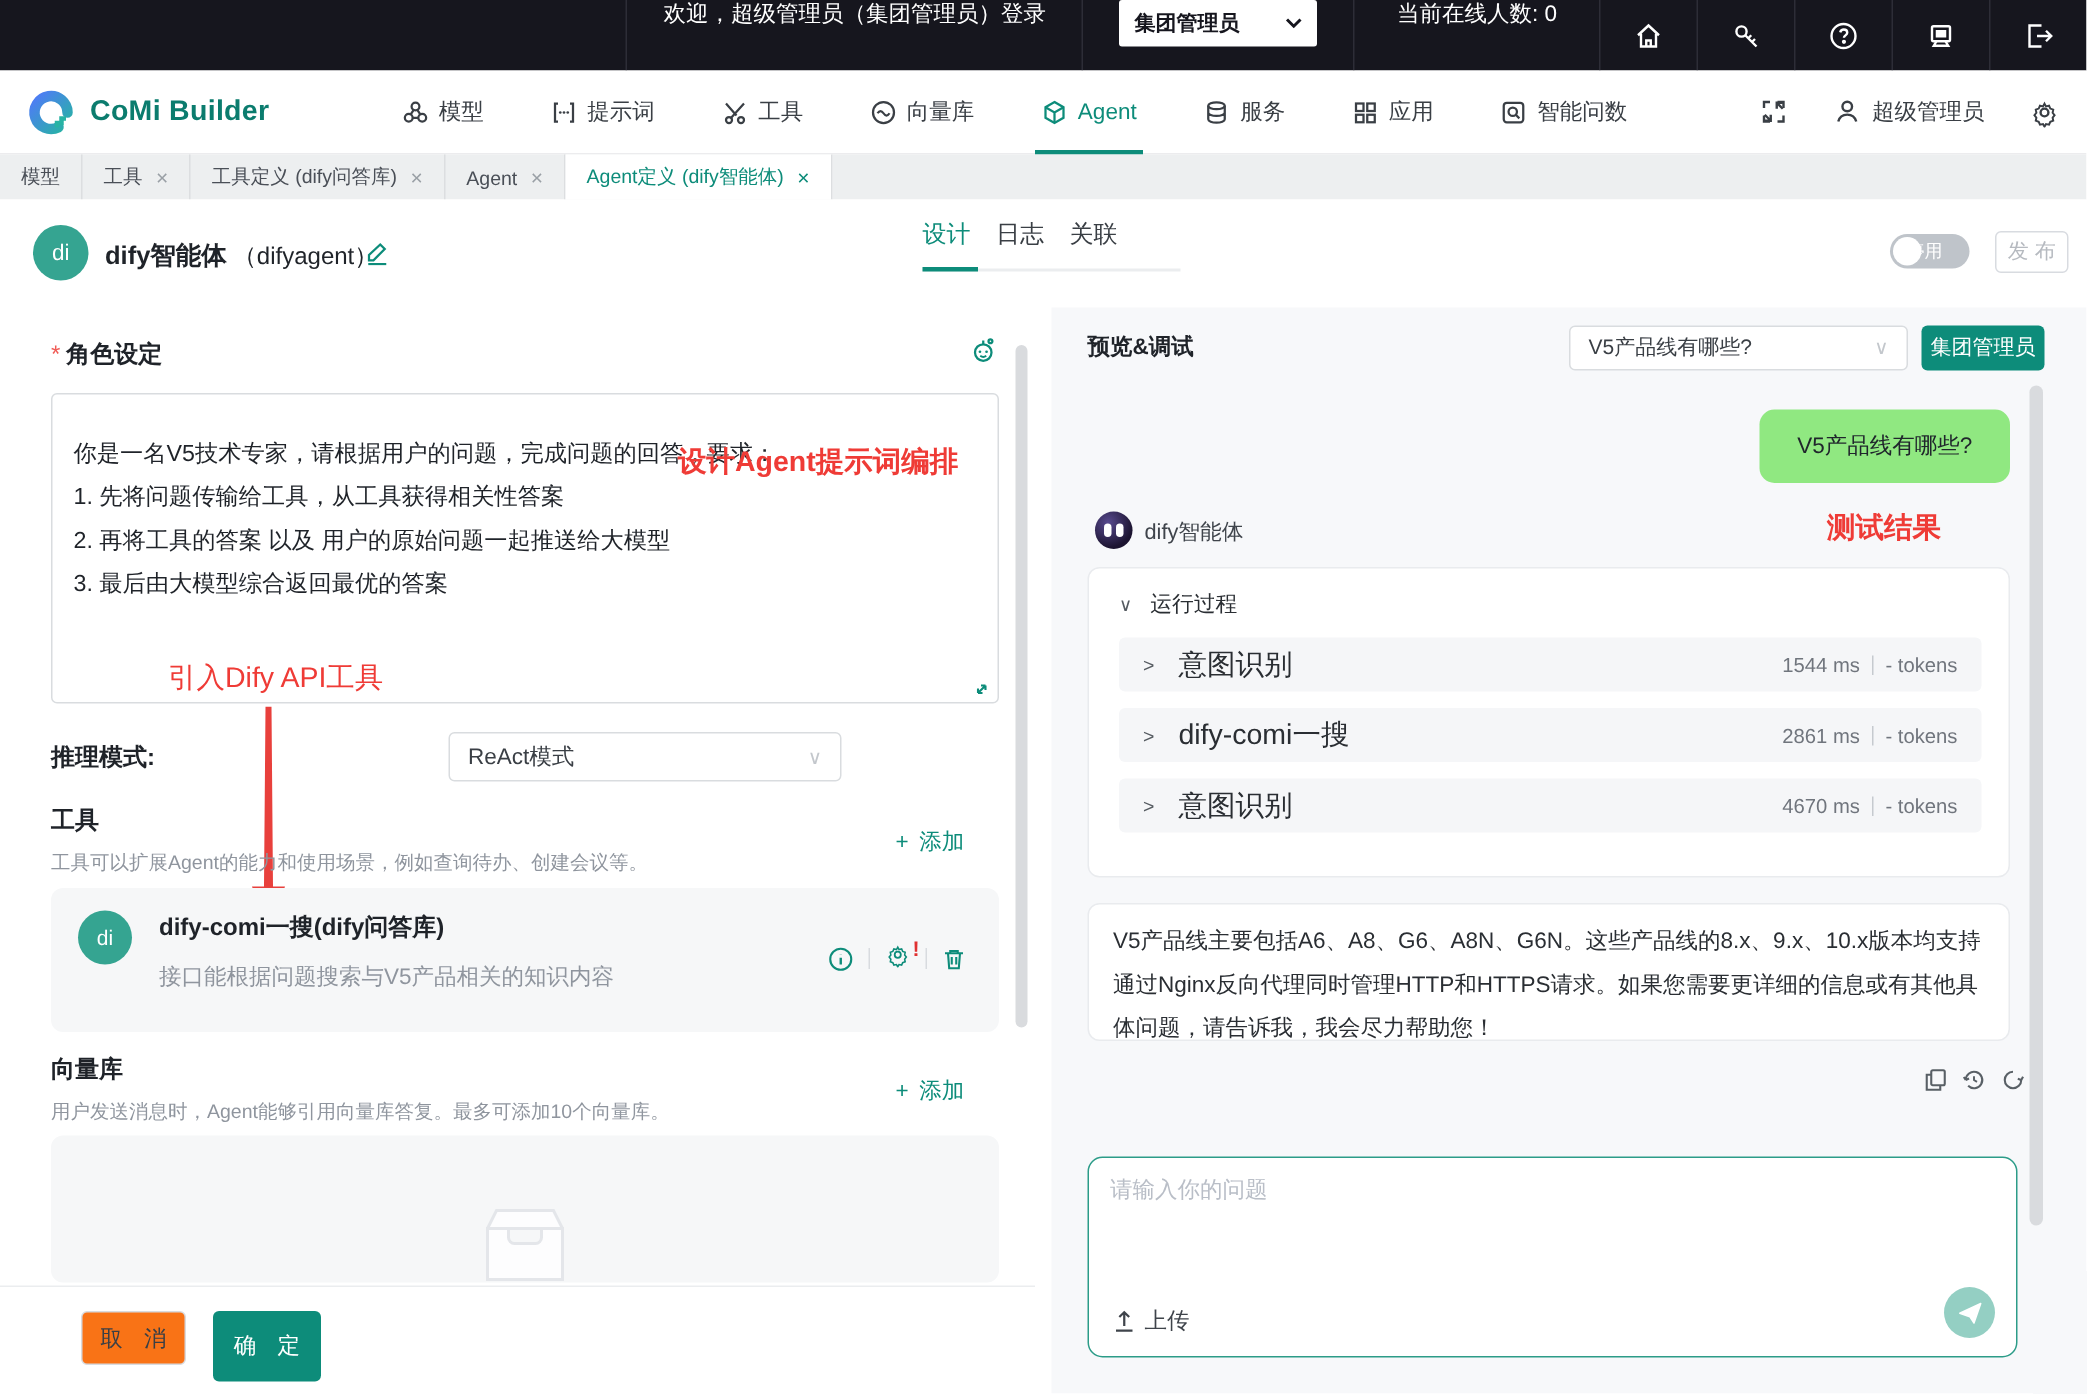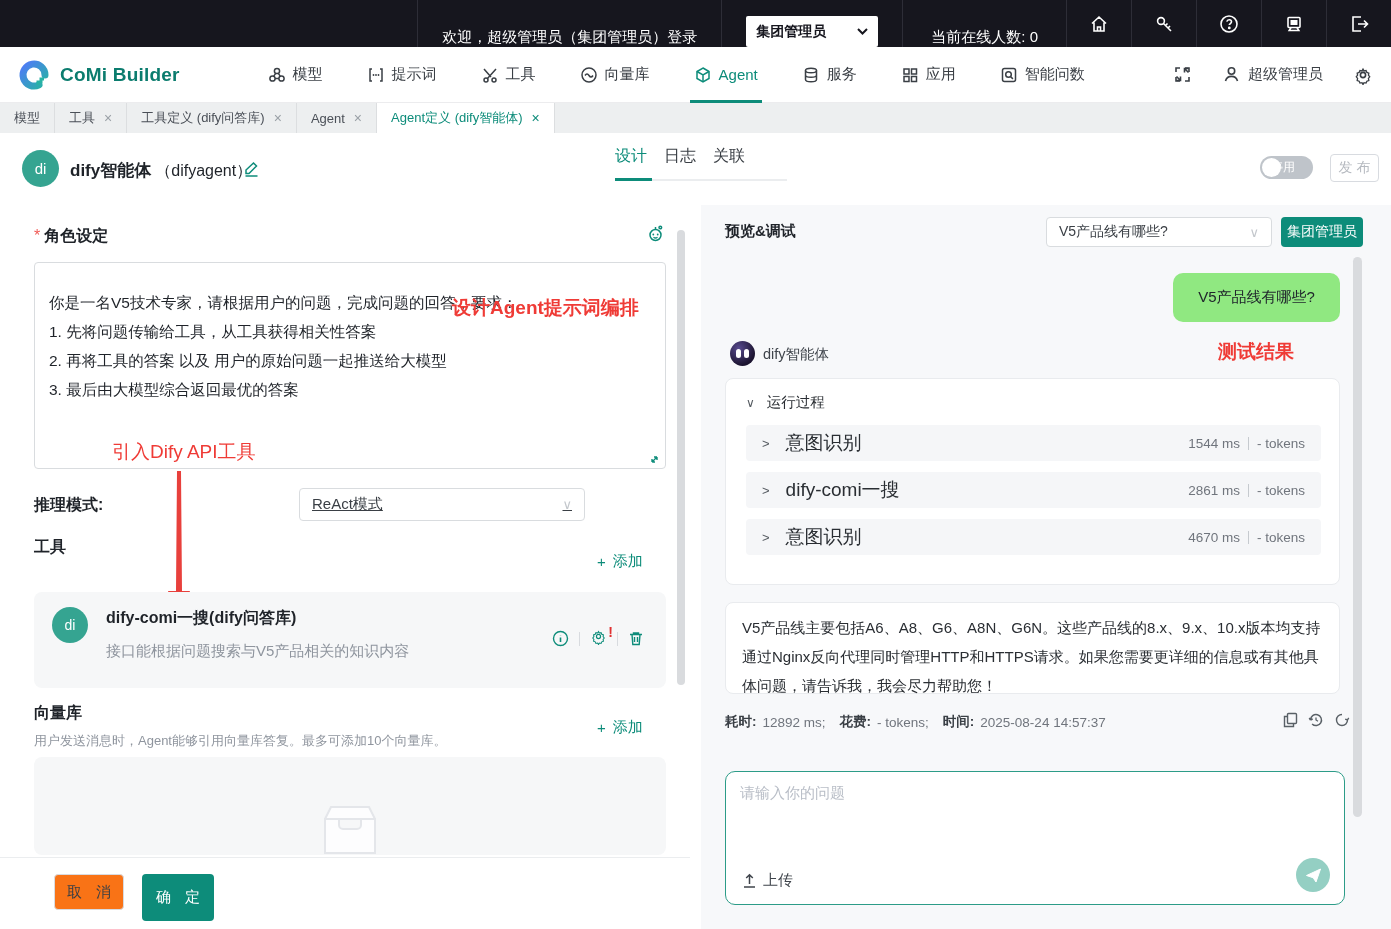--- a/index.html
+++ b/index.html
@@ -1,21 +1,21 @@
 <!DOCTYPE html>
 <html><head>
 <meta charset="utf-8">
 <style>
   * { margin:0; padding:0; box-sizing:border-box; }
   html,body { width:1391px; height:929px; }
   body { font-family:"Liberation Sans","DejaVu Sans",sans-serif; background:#fff; position:relative; overflow:hidden; color:#1f2329; }
 
   
   .topbar { position:absolute; top:0; left:0; width:1391px; height:47px; background:#16161e; display:flex; align-items:center; justify-content:flex-end; color:#fff; }
-  .topbar .seg { display:flex; align-items:flex-end; height:47px; border-left:1px solid #2d2d37; }
+  .topbar .seg { display:flex; align-items:flex-start; height:47px; border-left:1px solid #2d2d37; }
   .topbar .welcome { padding:0 24px; font-size:15px; }
   .topbar .roleselect { width:132px; height:31px; background:#fff; color:#16161e; border-radius:2px; margin:0 24px; display:flex; align-items:center; justify-content:space-between; padding:0 10px; font-size:14px; font-weight:bold; cursor:pointer; }
   .topbar .roleselect .car { font-size:11px; color:#16161e; }
   .topbar .online { padding:0 28px; font-size:15px; }
   .topbar .ibox { width:64px; height:47px; display:flex; align-items:center; justify-content:center; cursor:pointer; }
   .topbar svg { stroke:#fff; fill:none; stroke-width:1.6; }
 
   
   .navbar { position:absolute; top:47px; left:0; width:1391px; height:56px; background:#fff; border-bottom:1px solid #ececee; display:flex; align-items:center; padding:0 18px; }
   .brand { display:flex; align-items:center; gap:10px; }
@@ -59,21 +59,21 @@
   .req { color:#f05b56; margin-right:4px; font-weight:normal; }
   .robot-ic { position:absolute; left:646px; top:19px; cursor:pointer; }
   .rolearea { position:absolute; left:34px; top:57px; width:632px; height:207px; border:1px solid #d9dcdf; border-radius:4px; background:#fff; padding:25px 14px; font-size:15.5px; line-height:29px; white-space:pre-line; cursor:text; }
   .resize-h { position:absolute; left:648px; top:248px; }
   .ann { position:absolute; color:#ef3b36; font-size:19px; }
   .ann1 { left:452px; top:90px; font-weight:bold; }
   .ann2 { left:112px; top:234px; }
   .redarrow { position:absolute; left:164px; top:266px; }
   .reason-label { position:absolute; left:34px; top:290px; font-size:16px; font-weight:bold; }
   .select { border:1px solid #d9dcdf; border-radius:4px; background:#fff; display:flex; align-items:center; justify-content:space-between; padding:0 12px; cursor:pointer; }
-  .reason-select { position:absolute; left:299px; top:283px; width:286px; height:33px; font-size:15px; color:#3a3f45;text-decoration:underline; }
+  .reason-select { position:absolute; left:299px; top:283px; width:262px; height:33px; font-size:15px; color:#3a3f45; }
   .car { color:#c3c7cc; font-size:13px; }
   .addbtn { position:absolute; color:#0d8c7a; font-size:15px; cursor:pointer; display:flex; gap:7px; align-items:center; }
   .sect-desc { position:absolute; left:34px; font-size:13px; color:#8f959e; }
   .toolcard { position:absolute; left:34px; top:387px; width:632px; height:96px; background:#f6f7f8; border-radius:8px; }
   .toolcard .tavatar { position:absolute; left:18px; top:15px; width:36px; height:36px; border-radius:50%; background:#35a491; color:#fff; font-size:14px; display:flex; align-items:center; justify-content:center; }
   .toolcard .tname { position:absolute; left:72px; top:16px; font-size:16px; font-weight:bold; }
   .toolcard .tdesc { position:absolute; left:72px; top:50px; font-size:15px; color:#8f959e; }
   .toolcard .ticons { position:absolute; right:22px; top:36px; display:flex; align-items:center; gap:10px; }
   .toolcard .ticons .dv { width:1px; height:14px; background:#d8dbdf; }
   .toolcard .ticons svg { cursor:pointer; }
@@ -346,20 +346,21 @@
   <div class="select reason-select">
     <span>ReAct模式</span>
     <span class="car">∨</span>
   </div>
 
   <div class="sect-label" style="left:34px; top:332px;">工具</div>
   <div class="addbtn" style="left:597px; top:347px;">
     <span>+</span>
       <span>添加</span>
   </div>
+  <div class="sect-desc" style="top:361px;">工具可以扩展Agent的能力和使用场景，例如查询待办、创建会议等。</div>
 
   <div class="toolcard">
     <div class="tavatar">di</div>
     <div class="tname">dify-comi一搜(dify问答库)</div>
     <div class="tdesc">接口能根据问题搜索与V5产品相关的知识内容</div>
     <div class="ticons">
       <svg width="17" height="17" viewBox="0 0 17 17">
           <circle cx="8.5" cy="8.5" r="7" fill="none" stroke="#0d8c7a" stroke-width="1.4"></circle>
           <path d="M8.5 7.5V12M8.5 5v.2" stroke="#0d8c7a" stroke-width="1.6"></path>
         </svg>
@@ -445,28 +446,20 @@
       <span class="rmeta">
           <span>4670 ms</span>
           <span class="dv"></span>
           <span>- tokens</span>
         </span>
     </div>
   </div>
 
   <div class="anscard">V5产品线主要包括A6、A8、G6、A8N、G6N。这些产品线的8.x、9.x、10.x版本均支持通过Nginx反向代理同时管理HTTP和HTTPS请求。如果您需要更详细的信息或有其他具体问题，请告诉我，我会尽力帮助您！</div>
 
-  <div class="metarow">
-    <b>耗时:</b>
-      <span>12892 ms;</span>
-    <b style="margin-left:8px;">花费:</b>
-      <span>- tokens;</span>
-    <b style="margin-left:8px;">时间:</b>
-      <span>2025-08-24 14:57:37</span>
-  </div>
   <div class="metaicons">
     <svg width="15" height="16" viewBox="0 0 15 16">
         <rect x="4.5" y="1.5" width="9" height="10" rx="1" fill="none" stroke="#596066" stroke-width="1.4"></rect>
         <path d="M4.5 4.5h-3v10h9v-3" fill="none" stroke="#596066" stroke-width="1.4"></path>
       </svg>
     <svg width="16" height="16" viewBox="0 0 16 16">
         <path d="M2.5 8a5.5 5.5 0 1 1 1.6 3.9M2.5 8l-1.3-2M2.5 8l2.2-1" fill="none" stroke="#596066" stroke-width="1.4"></path>
         <path d="M8 5.5V8l2 1.2" fill="none" stroke="#596066" stroke-width="1.3"></path>
       </svg>
     <svg width="16" height="16" viewBox="0 0 16 16">

